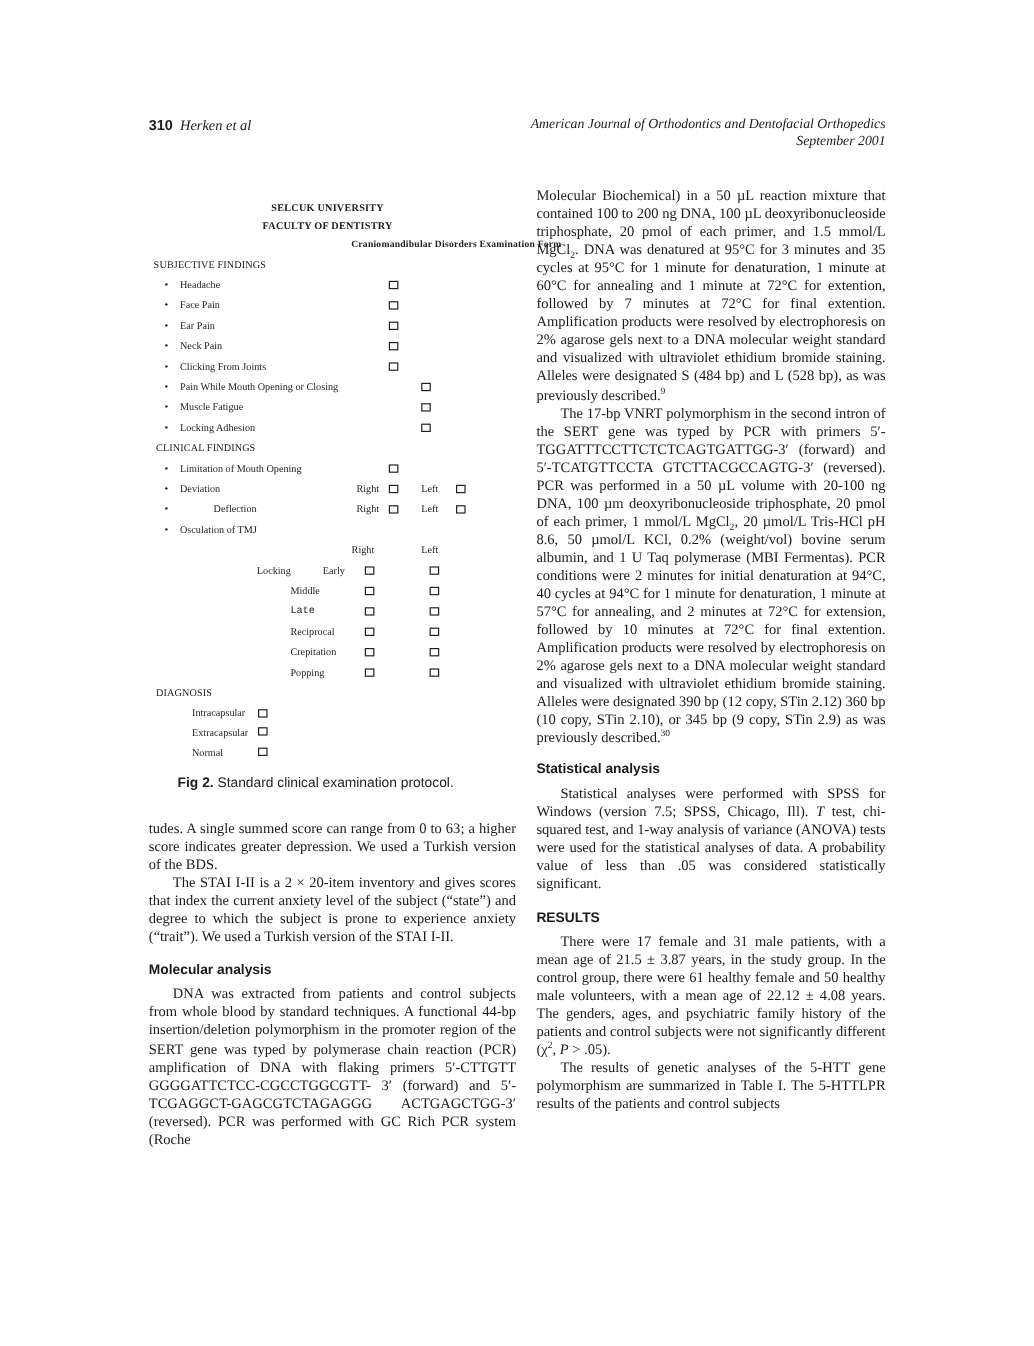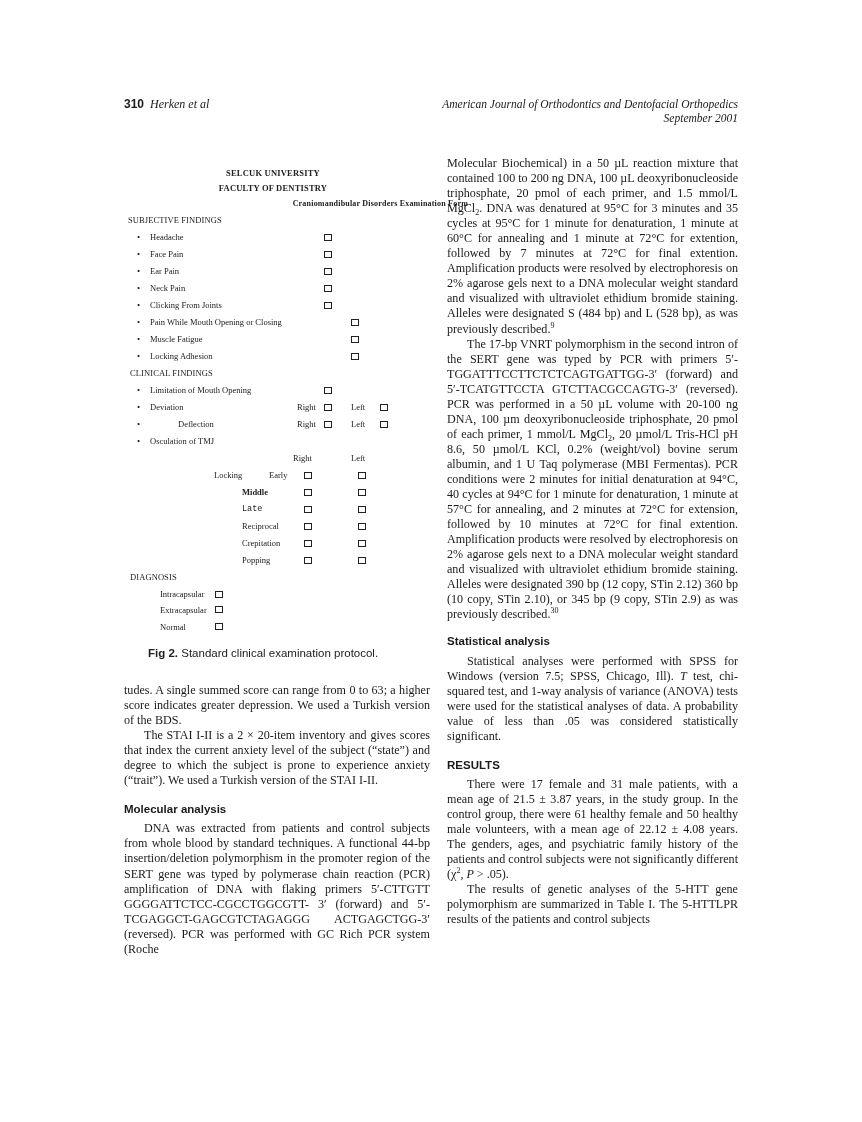--- a/index.html
+++ b/index.html
@@ -106,21 +106,21 @@
 
   <div class="lbl" style="left:165px;top:293px;">Right</div>
   <div class="lbl" style="left:223px;top:293px;">Left</div>
 
   <div class="lbl" style="left:86px;top:310px;">Locking</div>
 
   <div class="lbl" style="left:141px;top:310px;">Early</div>
   <div class="cb" style="left:176px;top:312px;"></div>
   <div class="cb" style="left:230px;top:312px;"></div>
 
-  <div class="lbl" style="left:114px;top:327px;font-weight:bold;">Middle</div>
+  <div class="lbl" style="left:114px;top:327px;">Middle</div>
   <div class="cb" style="left:176px;top:329px;"></div>
   <div class="cb" style="left:230px;top:329px;"></div>
 
   <div class="lbl" style="left:114px;top:344px;font-family:Liberation Mono, monospace;">Late</div>
   <div class="cb" style="left:176px;top:346px;"></div>
   <div class="cb" style="left:230px;top:346px;"></div>
 
   <div class="lbl" style="left:114px;top:361px;">Reciprocal</div>
   <div class="cb" style="left:176px;top:363px;"></div>
   <div class="cb" style="left:230px;top:363px;"></div>

